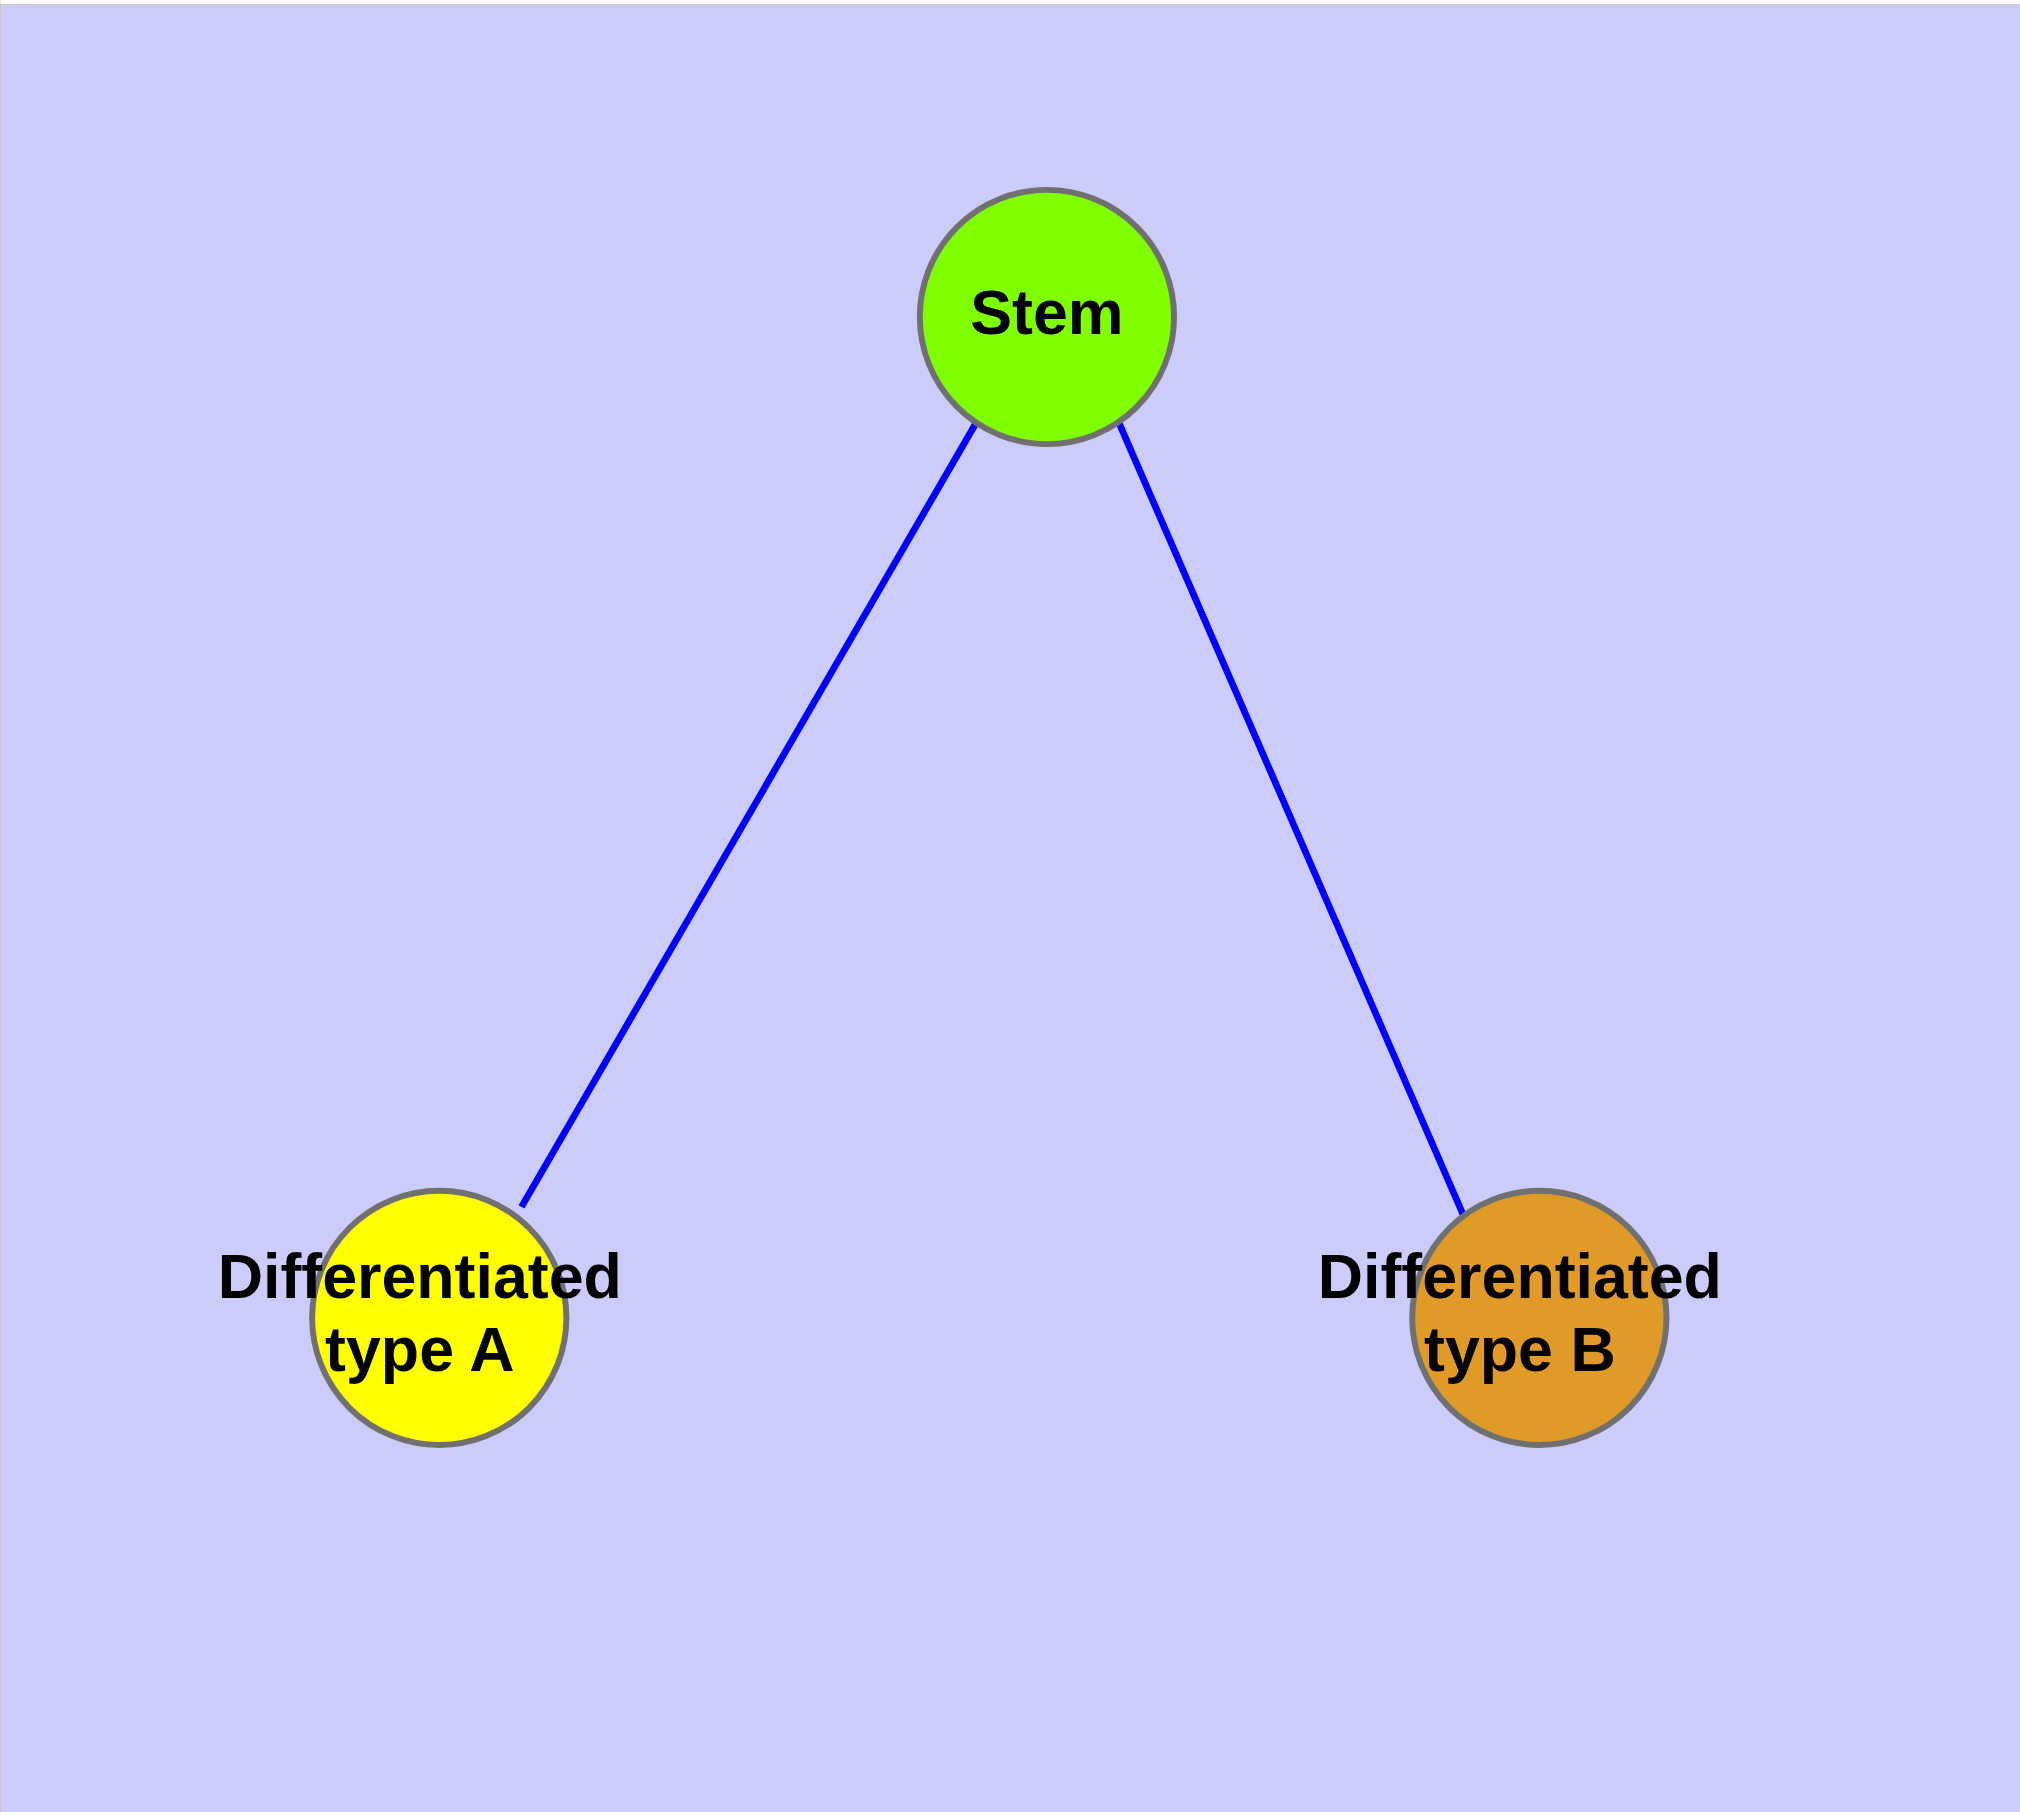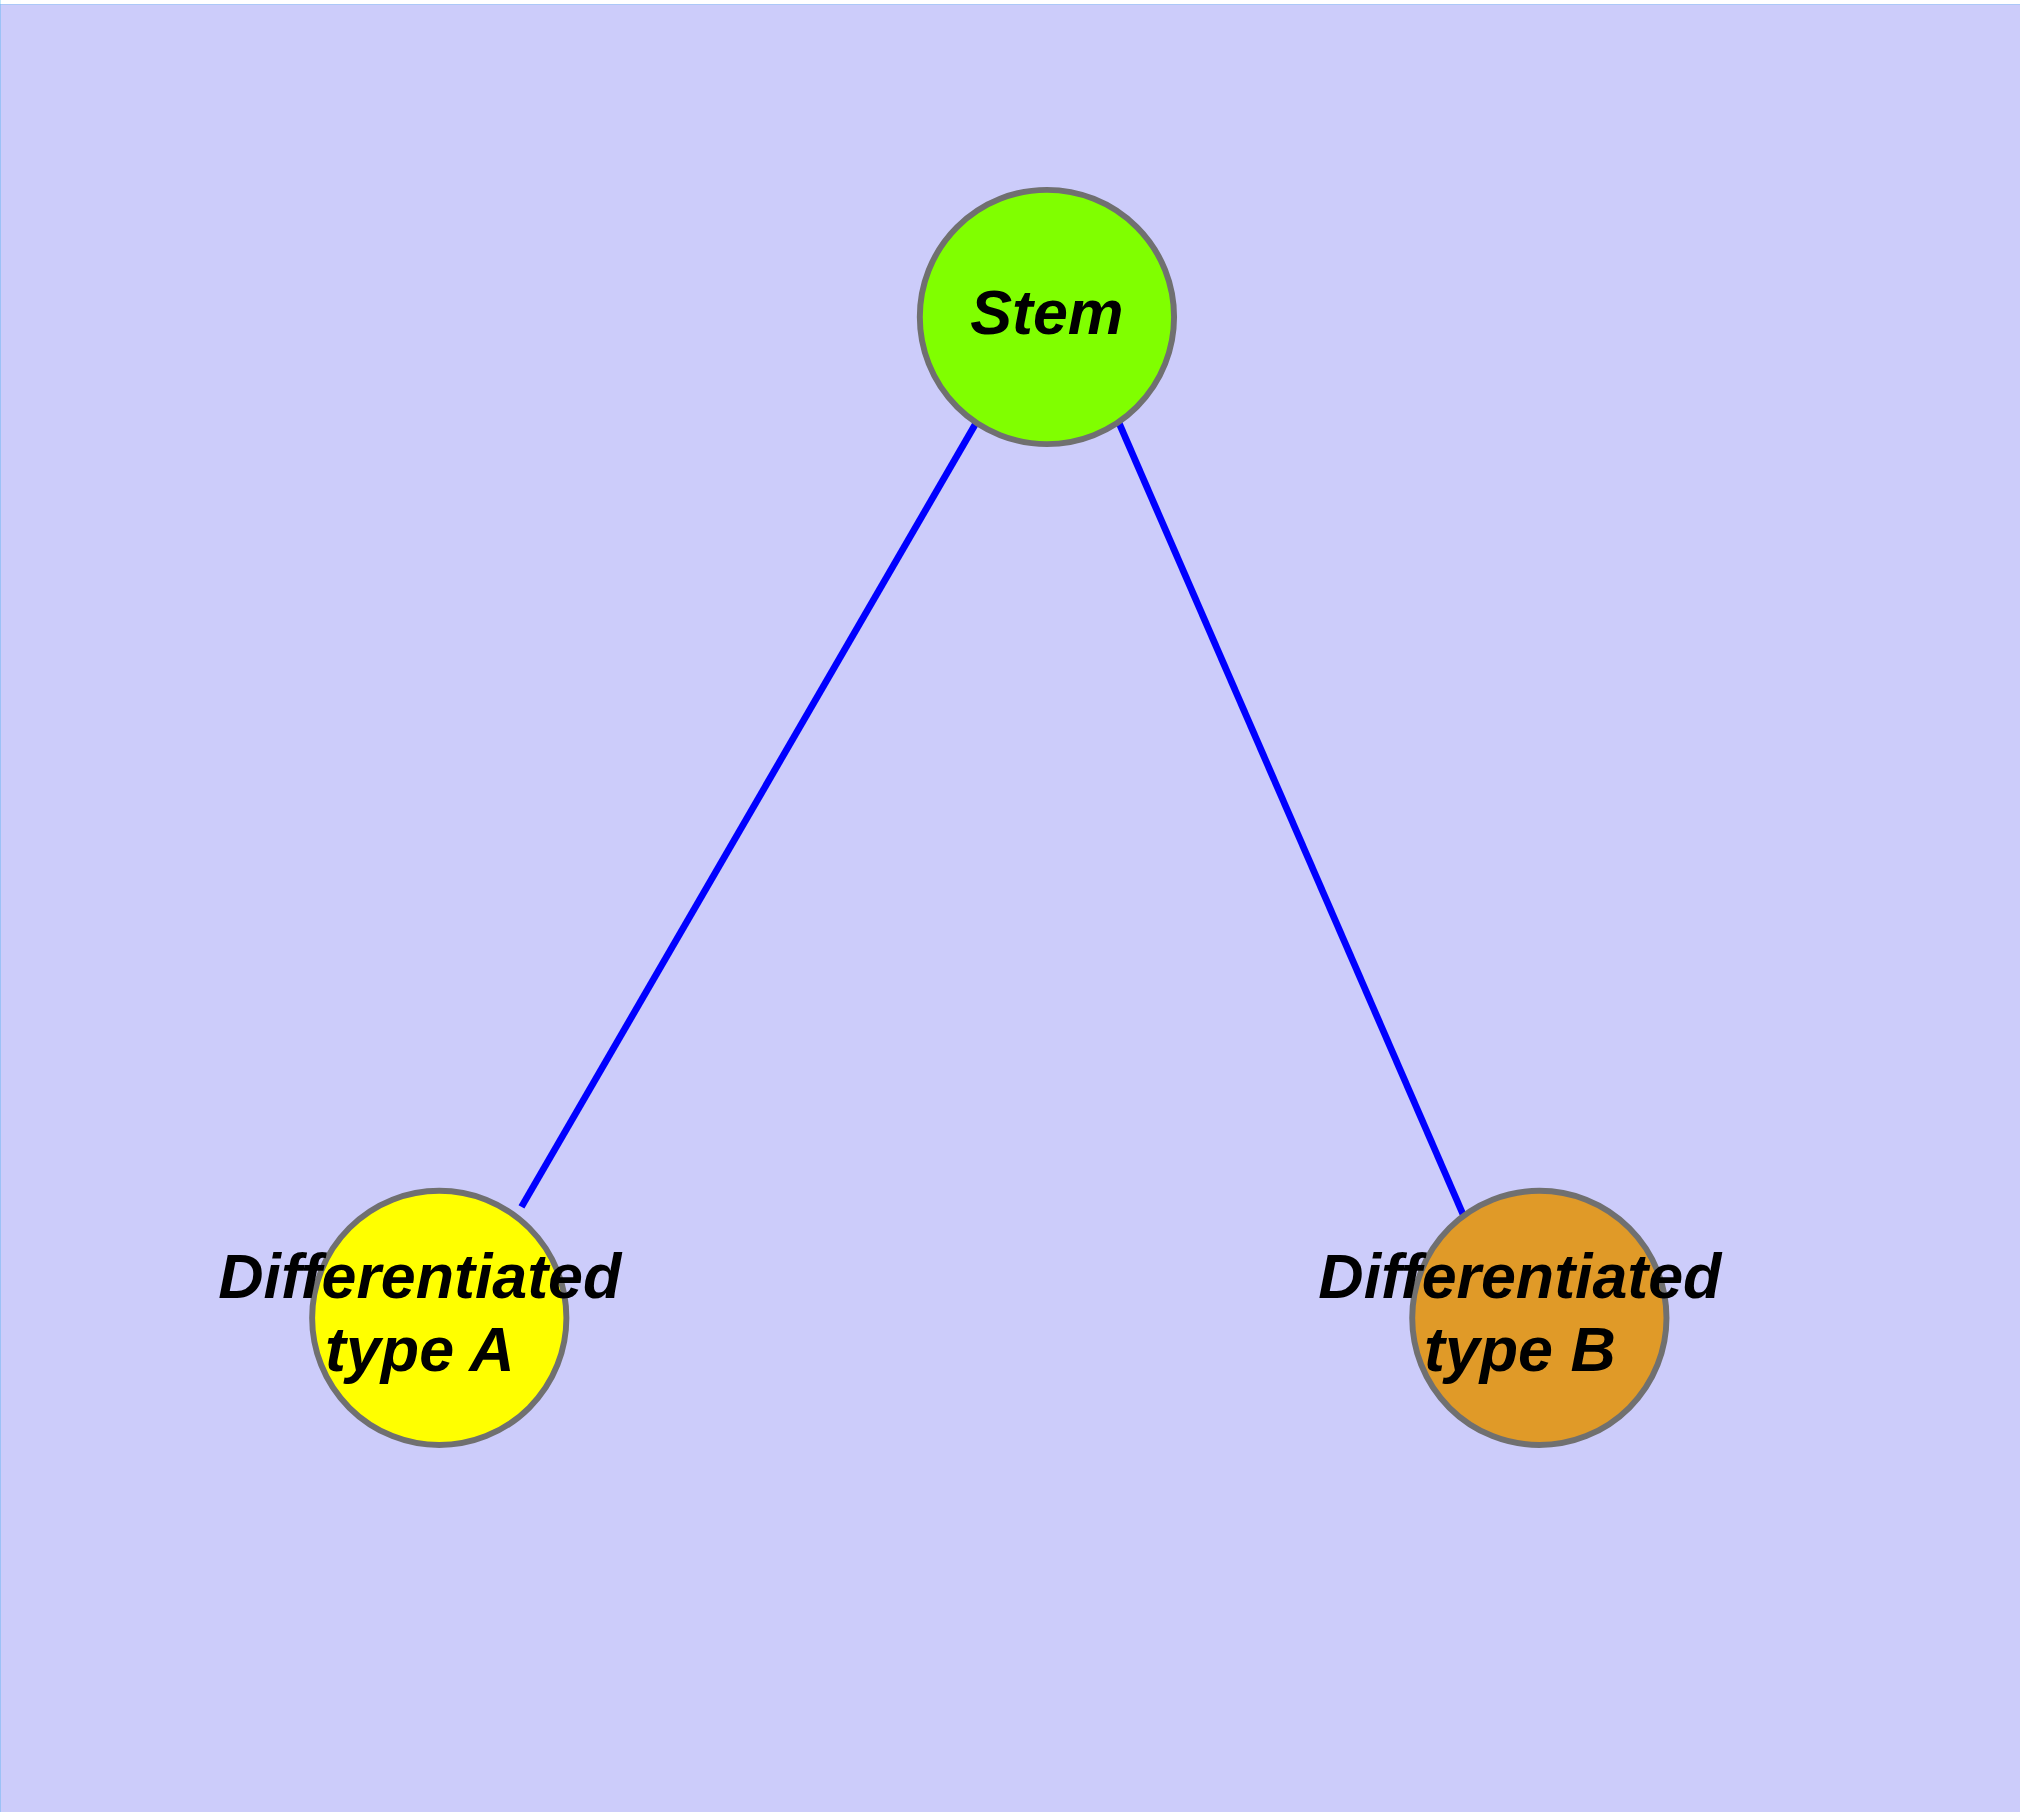--- a/index.html
+++ b/index.html
@@ -9,22 +9,21 @@
     background: #ffffff;
   }
   body {
     font-family: "Liberation Sans", sans-serif;
   }
   #canvas {
     position: relative;
     width: 2021px;
     height: 1812px;
     overflow: hidden;
-    background: #0ea5e9;
-    font-style: italic;
+    background: #eab308;
   }
   #graph-svg {
     position: absolute;
     top: 0;
     left: 0;
     width: 2021px;
     height: 1812px;
     display: block;
   }
   .node-label {

